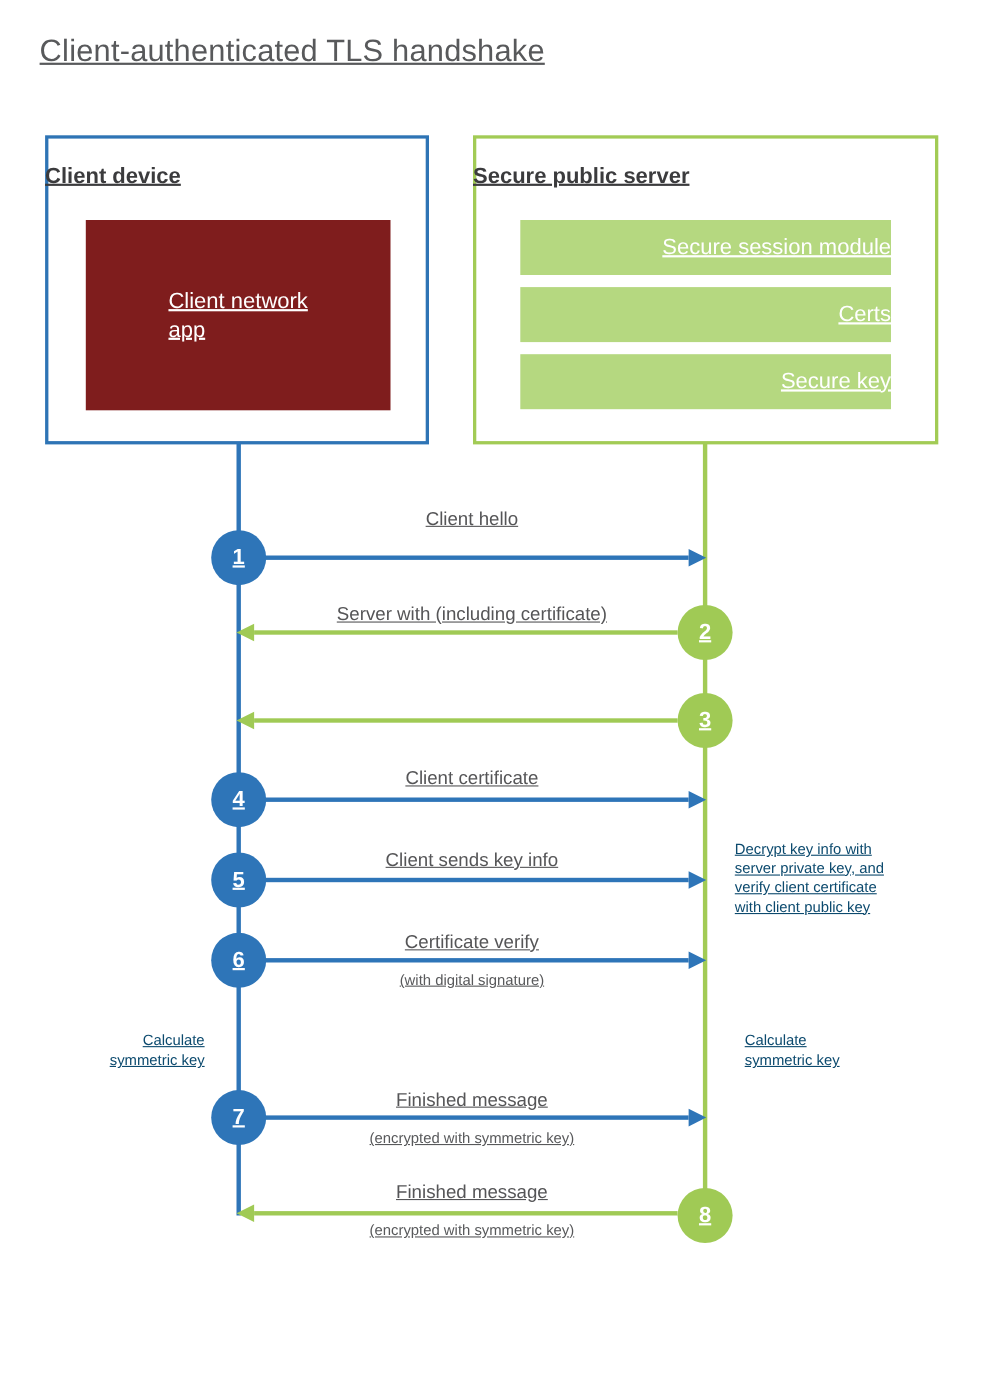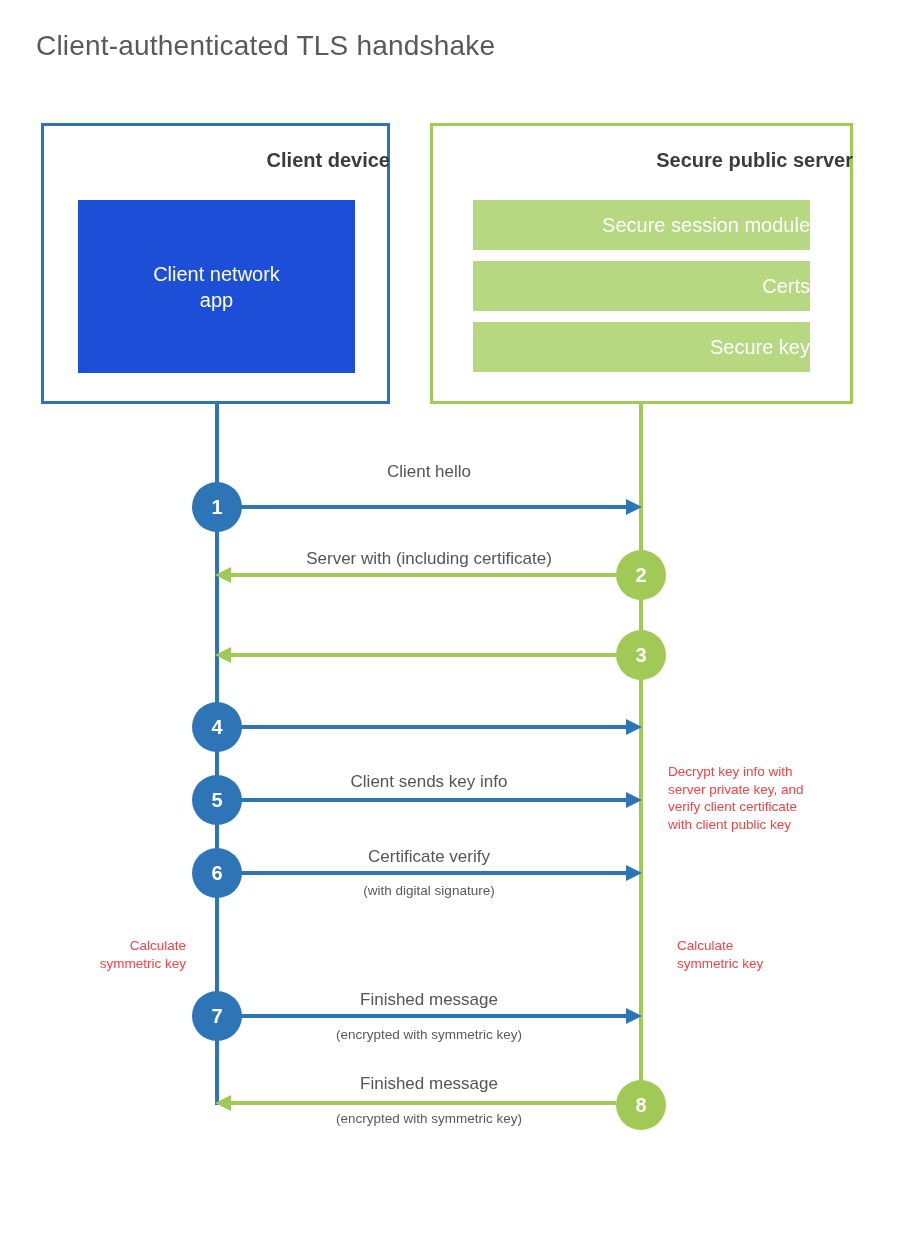--- a/index.html
+++ b/index.html
@@ -1,37 +1,37 @@
 <!DOCTYPE html>
 <html><head>
 <meta charset="utf-8">
 <style>
-  * { margin:0; padding:0; box-sizing:border-box; }
+  * { margin:0; padding:0; box-sizing:border-box;text-decoration:underline; }
   body { background:#ffffff; font-family:"Liberation Sans", sans-serif; }
   .canvas { position:relative; width:900px; height:1256px; background:#ffffff; overflow:hidden; }
 
   .page-title {
     position:absolute; left:36px; top:30px;
     font-size:28px; font-weight:300; color:#58595b; letter-spacing:0.2px;
   }
 
   
   .actor-box { position:absolute; top:123px; height:281px; background:#ffffff; }
   .client-box { left:41px; width:349px; border:3px solid #2e74b5; }
   .server-box { left:430px; width:423px; border:3px solid #a2cb55; }
   .actor-title {
-    position:absolute; top:149px; font-size:20px; font-weight:bold; color:#3b3b3d; text-align:right;
+    position:absolute; top:149px; font-size:20px; font-weight:bold; color:#3b3b3d; text-align:left;
   }
   .client-title { left:41px; width:349px; }
   .server-title { left:430px; width:423px; }
 
   .app-box {
     position:absolute; left:78px; top:200px; width:277px; height:173px;
-    background:#1d4ed8; color:#ffffff; font-size:20px; line-height:26px;
-    display:flex; align-items:center; justify-content:center; text-align:center; white-space:pre-line;
+    background:#7f1d1d; color:#ffffff; font-size:20px; line-height:26px;
+    display:flex; align-items:center; justify-content:center; text-align:left; white-space:pre-line;
   }
   .server-bar {
     position:absolute; left:473px; width:337px; height:50px;
     background:#b5d880; color:#ffffff; font-size:20px; line-height:50px; text-align:right;
   }
   .bar-1 { top:200px; } .bar-2 { top:261px; } .bar-3 { top:322px; }
 
   
   .lifeline { position:absolute; width:4px; }
   .client-line { left:215px; top:402px; height:703px; background:#2e75b8; }
@@ -57,21 +57,21 @@
   .msg-label {
     position:absolute; left:229px; width:400px; text-align:center;
     font-size:17px; color:#555557;
   }
   .msg-sub {
     position:absolute; left:229px; width:400px; text-align:center;
     font-size:13.5px; color:#58595b;
   }
 
   
-  .side-note { position:absolute; font-size:13.5px; line-height:17.5px; color:#ef4444; white-space:pre-line; }
+  .side-note { position:absolute; font-size:13.5px; line-height:17.5px; color:#0c4a6e; white-space:pre-line; }
   .note-decrypt { left:668px; top:763px; width:180px; text-align:left; }
   .note-calc-left { left:60px; top:937px; width:126px; text-align:right; line-height:18px; }
   .note-calc-right { left:677px; top:937px; width:126px; text-align:left; line-height:18px; }
 </style>
 </head>
 <body>
 
 <div class="canvas">
 
   <div class="page-title">Client-authenticated TLS handshake</div>
@@ -97,20 +97,21 @@
 
   <div class="msg-label" style="top:549px;">Server with (including certificate)</div>
   <div class="arrow-line a-green" style="top:573px;"></div>
   <div class="arrow-head h-left" style="top:567px;"></div>
   <div class="step-circle c-green" style="top:550px;">2</div>
 
   <div class="arrow-line a-green" style="top:653px;"></div>
   <div class="arrow-head h-left" style="top:647px;"></div>
   <div class="step-circle c-green" style="top:630px;">3</div>
 
+  <div class="msg-label" style="top:698px;">Client certificate</div>
   <div class="arrow-line a-blue" style="top:725px;"></div>
   <div class="arrow-head h-right" style="top:719px;"></div>
   <div class="step-circle c-blue" style="top:702px;">4</div>
 
   <div class="msg-label" style="top:772px;">Client sends key info</div>
   <div class="arrow-line a-blue" style="top:798px;"></div>
   <div class="arrow-head h-right" style="top:792px;"></div>
   <div class="step-circle c-blue" style="top:775px;">5</div>
 
   <div class="msg-label" style="top:847px;">Certificate verify</div>

